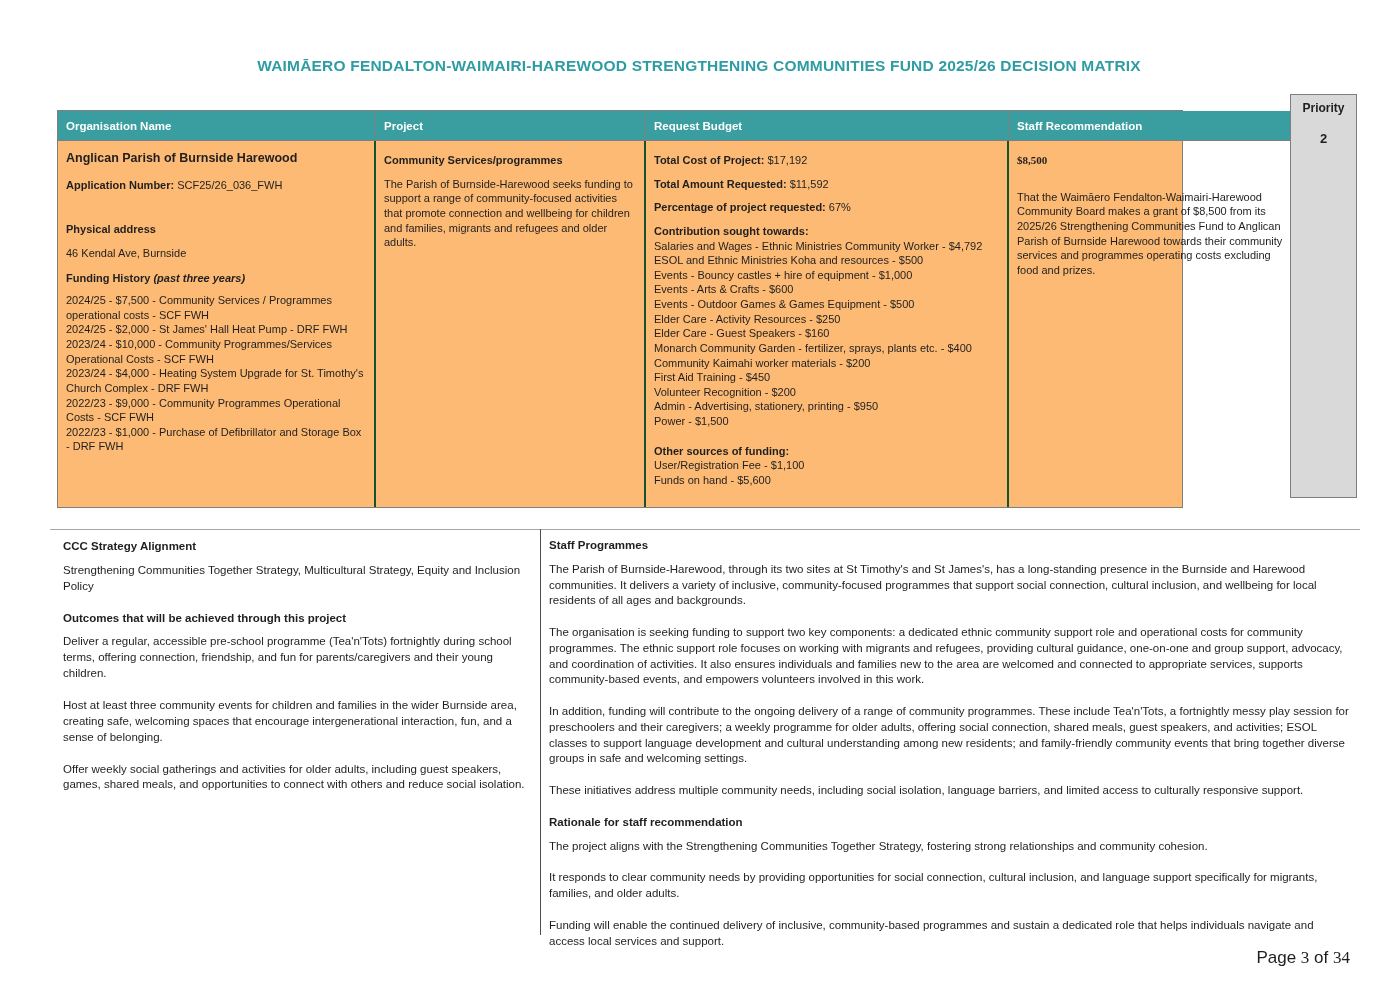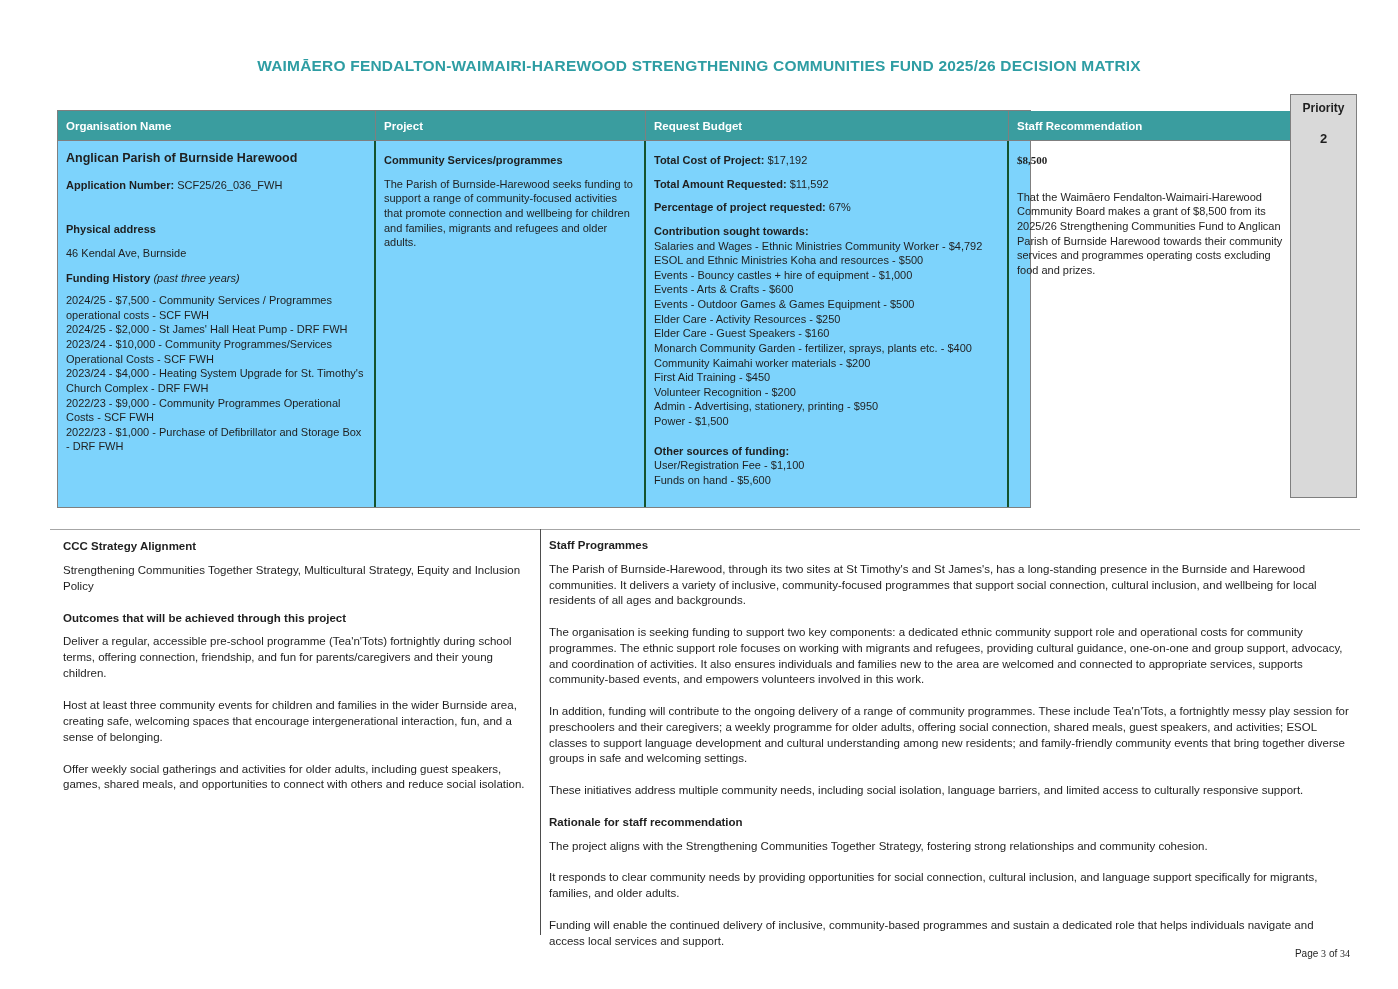--- a/index.html
+++ b/index.html
@@ -8,42 +8,42 @@
   .page { position:relative; width:1398px; height:989px; background:#fff; overflow:hidden; }
 
   .doc-title {
     position:absolute; left:0; top:57px; width:100%;
     text-align:center; font-size:15.5px; font-weight:bold; color:#2E9DA3;
     letter-spacing:0.2px;
   }
 
   
   .matrix {
-    position:absolute; left:57px; top:110px; width:974px; height:398px;
+    position:absolute; left:57px; top:110px; width:1126px; height:398px;
     border:1px solid #7f7f7f; display:grid;
     grid-template-columns:318px 270px 363px 282px;
     grid-template-rows:30px 1fr;
-    background:#7dd3fc;
+    background:#fdba74;
   }
   .m-head {
     background:#3A9D9F; color:#ffffff; font-weight:bold; font-size:11.5px;
     display:flex; align-items:center; padding:0 8px;
     border-right:1px solid #7f7f7f; border-bottom:1px solid #7f7f7f;
   }
   .m-head:nth-child(4) { border-right:none; }
   .m-cell {
     padding:8px 8px 8px 8px; font-size:11px; line-height:1.33;
     border-right:2px solid #14532d; overflow:hidden;
   }
   .m-cell:last-child { border-right:none; }
 
   .org-name { font-size:12.5px; font-weight:bold; margin-top:1px; }
   .app-line { margin-top:11px; }
   .bold { font-weight:bold; }
-  .italic { font-style:italic; }
+  .italic { font-style:italic;font-weight:bold; }
   .addr-label { margin-top:30px; font-weight:bold; }
   .addr-value { margin-top:9px; }
   .fh-label { margin-top:10px; }
   .fh-list { margin-top:8px; }
   .fh-list > div { margin:0; }
 
   .proj-title { font-weight:bold; margin-top:4px; }
   .proj-desc { margin-top:9px; }
 
   .b-line { margin-top:0; margin-bottom:9px; }
@@ -71,21 +71,21 @@
   .assess-box { position:absolute; left:549px; top:538px; width:802px; font-size:11.5px; line-height:1.37; }
   .box-heading { font-weight:bold; margin-bottom:8px; }
   .para { margin-bottom:8px; }
   .para-gap { margin-bottom:16px; }
   .outcome-list > div { margin-bottom:16px; }
   .assess-list > div { margin-bottom:16px; }
   .rationale-heading { font-weight:bold; margin:2px 0 8px 0; }
   .rationale-list > div { margin-bottom:16px; }
 
   .page-footer {
-    position:absolute; right:48px; top:948px; font-size:10px; color:#1f1f1f;
+    position:absolute; right:48px; top:948px; font-size:17px; color:#1f1f1f;
   }
   .page-footer .num { font-family:"Liberation Serif", serif; }
 </style>
 </head>
 <body>
 
 <div class="page">
 
   <div class="doc-title">WAIMĀERO FENDALTON-WAIMAIRI-HAREWOOD STRENGTHENING COMMUNITIES FUND 2025/26 DECISION MATRIX</div>
 

